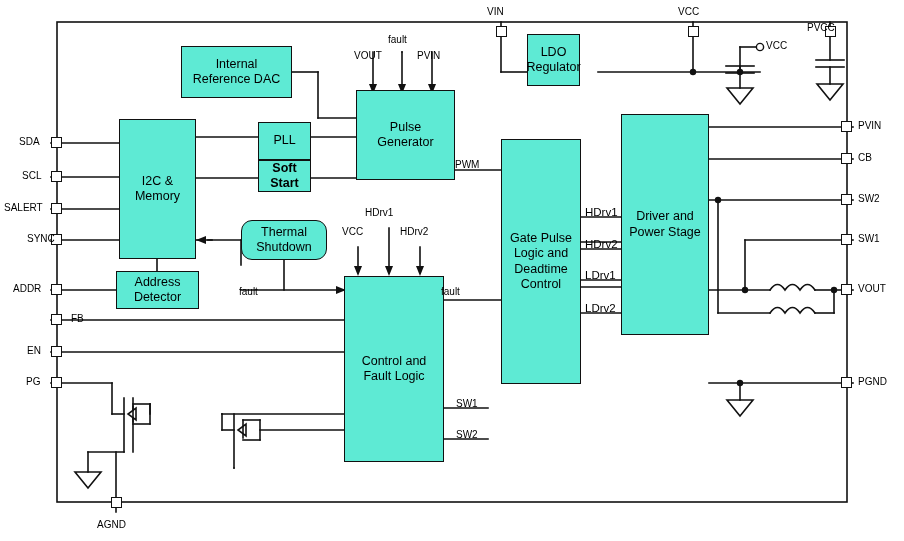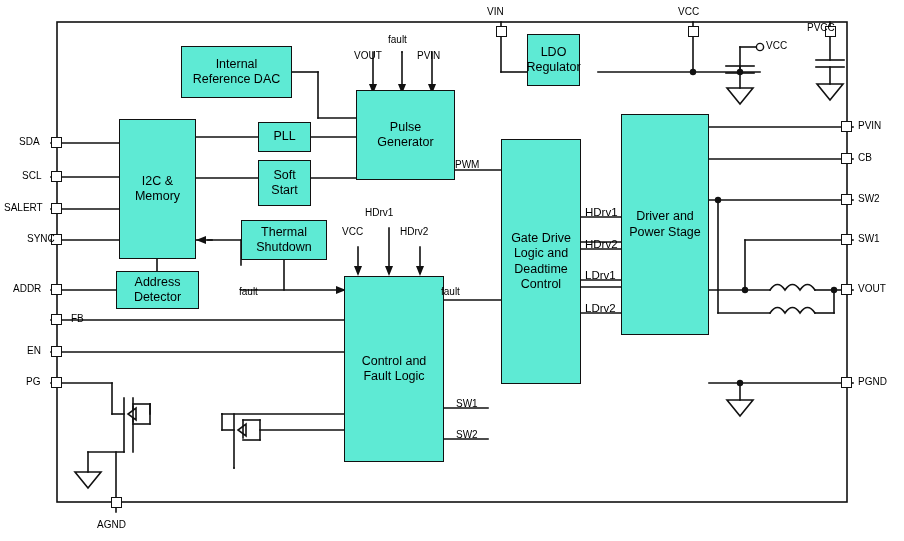--- a/index.html
+++ b/index.html
@@ -244,38 +244,38 @@
 
   <div class="blk" style="left:181px; top:46px; width:111px; height:52px;">Internal
 Reference DAC</div>
 
   <div class="blk" style="left:527px; top:34px; width:53px; height:52px;">LDO
 Regulator</div>
 
   <div class="blk" style="left:119px; top:119px; width:77px; height:140px;">I2C &amp;
 Memory</div>
 
-  <div class="blk" style="left:258px; top:122px; width:53px; height:30px;">PLL</div>
-
-  <div class="blk" style="left:258px; top:160px; width:53px; height:46px;">Soft
+  <div class="blk" style="left:258px; top:122px; width:53px; height:38px;">PLL</div>
+
+  <div class="blk" style="left:258px; top:160px; width:53px; height:32px;font-weight:bold;">Soft
 Start</div>
 
   <div class="blk" style="left:356px; top:90px; width:99px; height:90px;">Pulse
 Generator</div>
 
-  <div class="blk" style="left:241px; top:220px; width:86px; height:40px;">Thermal
+  <div class="blk" style="left:241px; top:220px; width:86px; height:40px;border-radius:11px;">Thermal
 Shutdown</div>
 
   <div class="blk" style="left:116px; top:271px; width:83px; height:38px;">Address
 Detector</div>
 
   <div class="blk" style="left:344px; top:276px; width:100px; height:186px;">Control and
 Fault Logic</div>
 
-  <div class="blk" style="left:501px; top:139px; width:80px; height:245px;">Gate Drive
+  <div class="blk" style="left:501px; top:139px; width:80px; height:245px;">Gate Pulse
 Logic and
 Deadtime
 Control</div>
 
   <div class="blk" style="left:621px; top:114px; width:88px; height:221px;">Driver and
 Power Stage</div>
 
   <div class="pin" style="left:496px; top:26px;"></div>
   <div class="lbl" style="left:487px; top:6px;">VIN</div>
 

